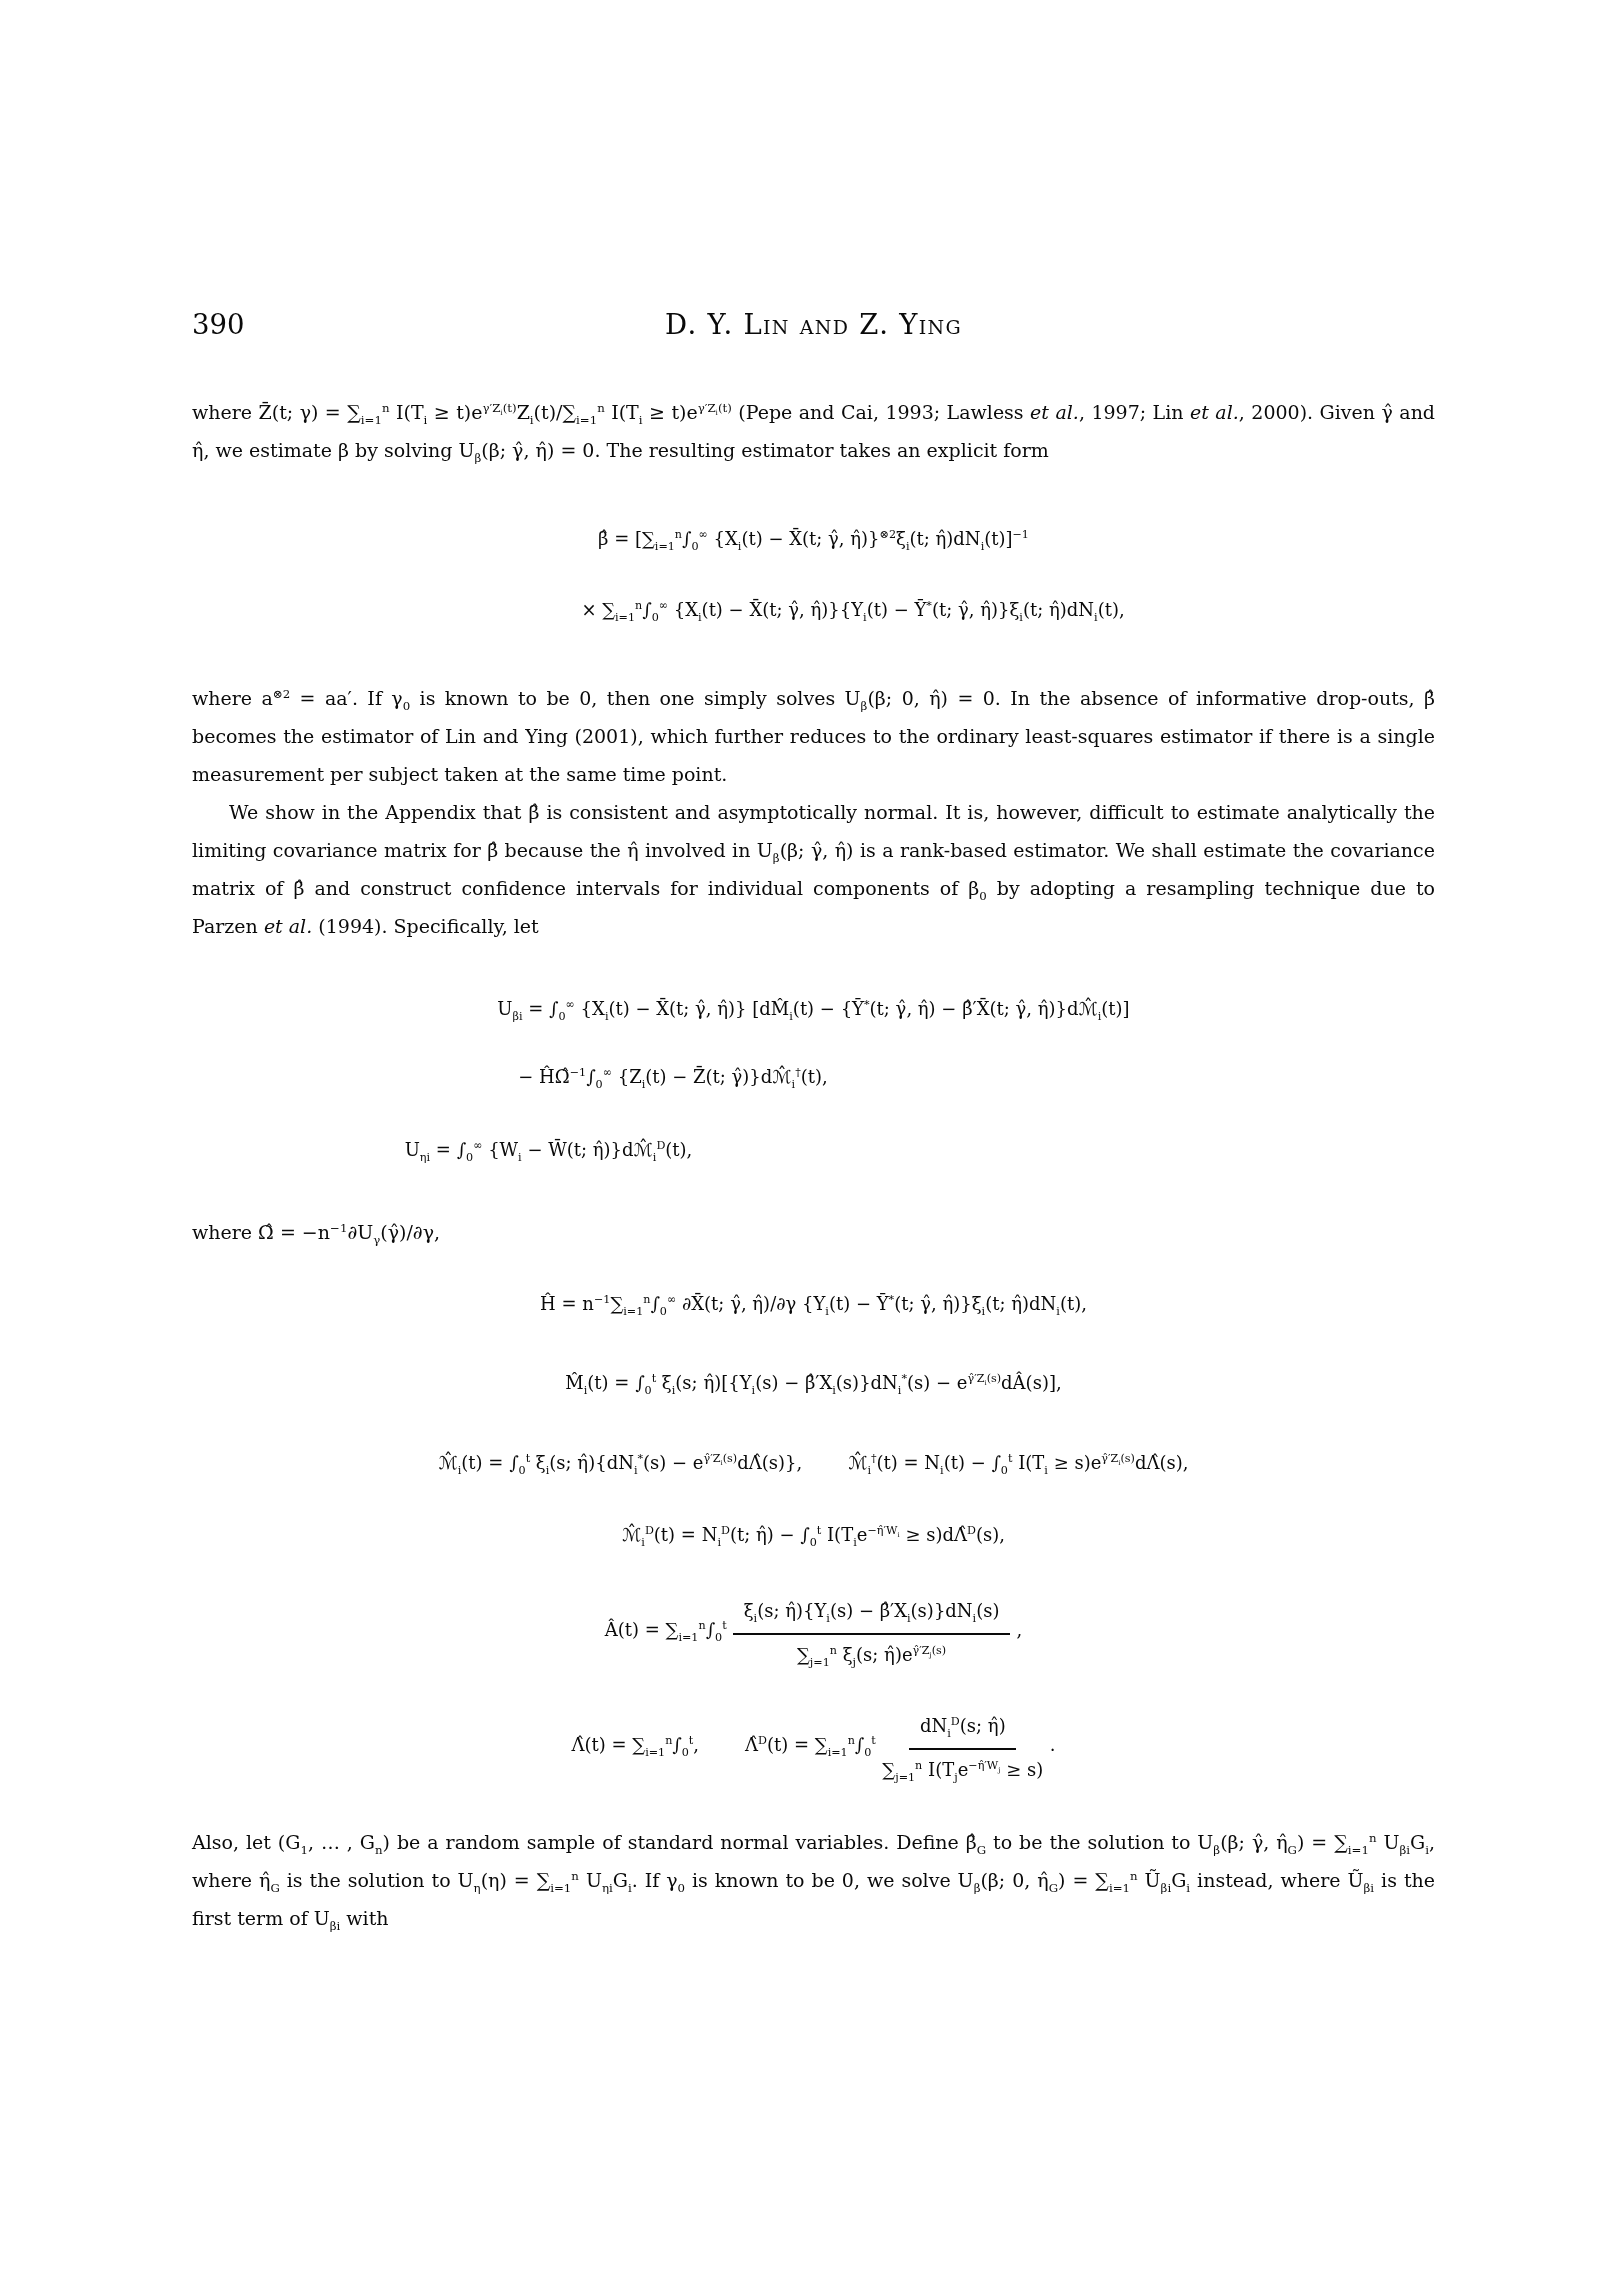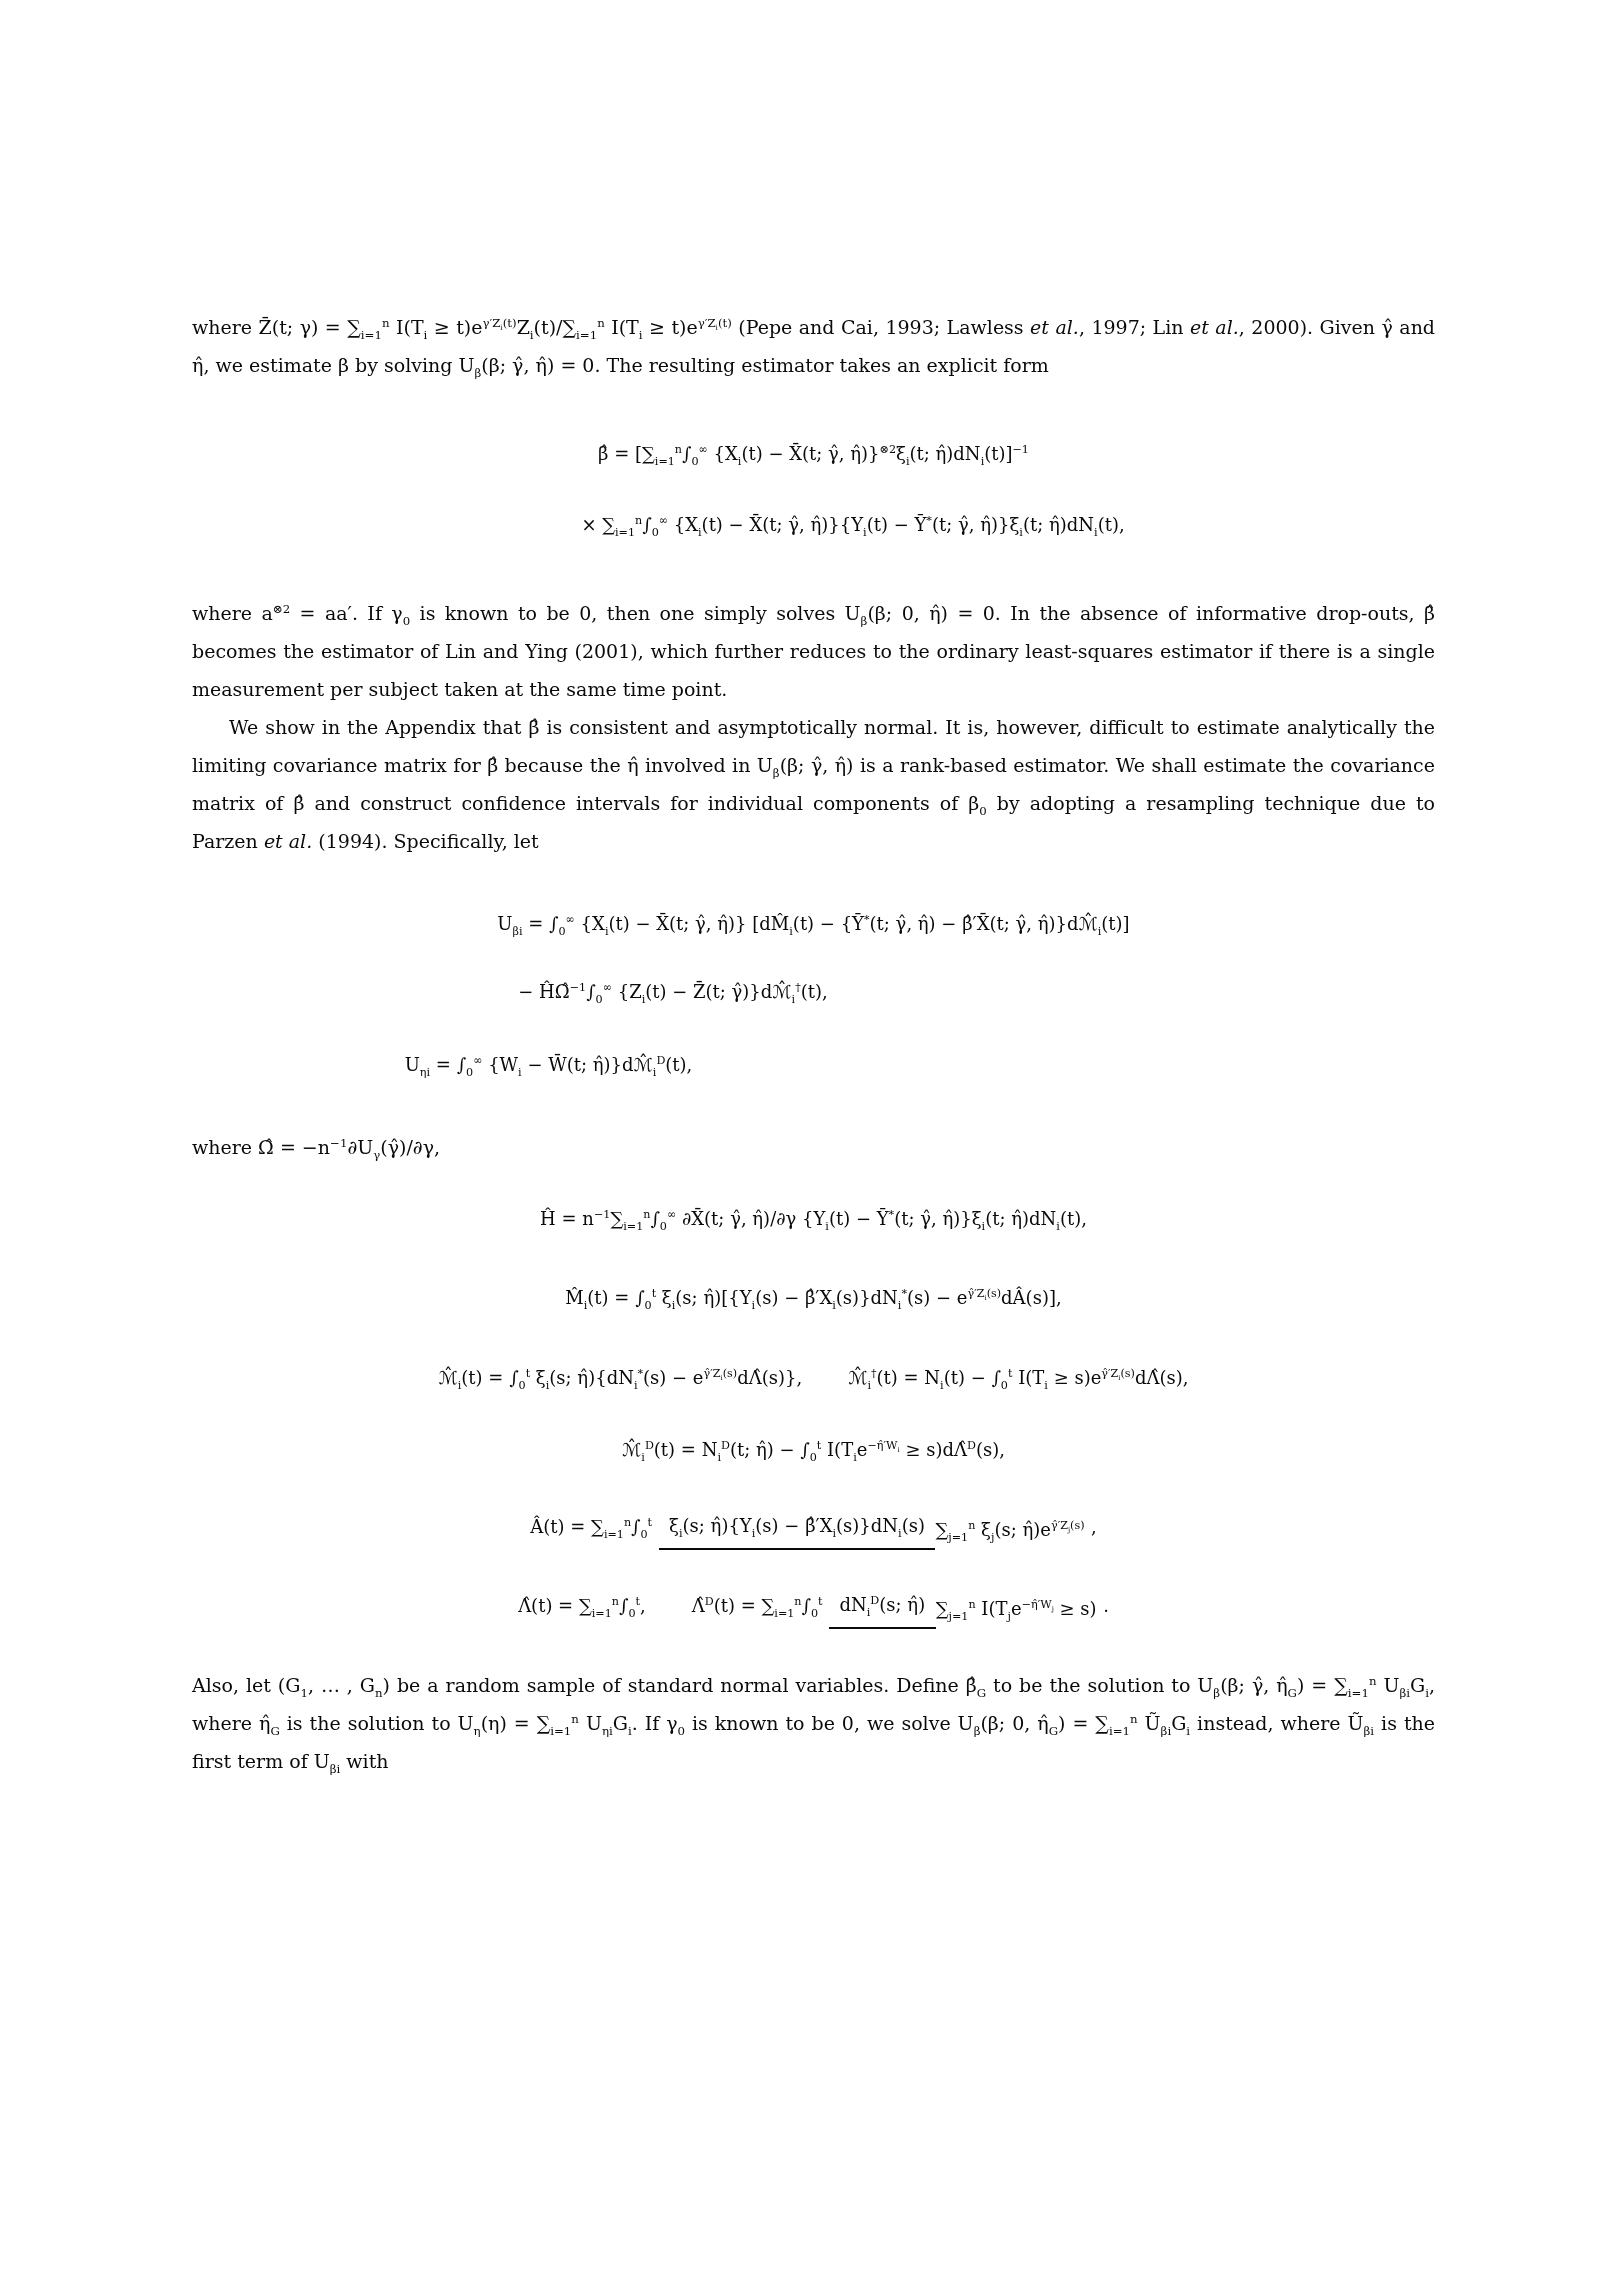--- a/index.html
+++ b/index.html
@@ -55,34 +55,39 @@
   .where-line { margin-top: 23.6px; }
   .eq-h { margin: 34px 0 0 0; }
   .eq-m { margin: 41px 0 0 0; }
   .eq-mcal { margin: 42px 0 0 0; }
   .eq-md { margin: 34px 0 0 0; }
   .eq-a { margin: 37px 0 0 0; }
   .eq-lambda { margin: 35px 0 16px 0; }
   .p-last { margin-top: 37px; }
   .frac {
     display: inline-flex;
+    flex-direction: column;
     align-items: center;
     vertical-align: middle;
     margin: 0 6.5px;
     line-height: 33px;
   }
   .frac .num { border-bottom: 2.6px solid #0a0a0a; padding: 2.6px 10.5px 6.5px 10.5px; }
   .frac .den { padding-top: 3px; }
   .eq-gap { display: inline-block; width: 46px; }
 </style>
 </head>
 <body>
 
 <div class="page">
 
+  <div class="page-header">
+    <span class="page-number">390</span>
+    <span class="running-title">D. Y. Lin and Z. Ying</span>
+  </div>
 
   <p class="para">where Z̄(t; γ) = ∑<sub>i=1</sub><sup>n</sup> I(T<sub>i</sub> ≥ t)e<sup>γ′Z<sub>i</sub>(t)</sup>Z<sub>i</sub>(t)/∑<sub>i=1</sub><sup>n</sup> I(T<sub>i</sub> ≥ t)e<sup>γ′Z<sub>i</sub>(t)</sup> (Pepe and Cai, 1993; Lawless <em>et al.</em>, 1997; Lin <em>et al.</em>, 2000). Given γ̂ and η̂, we estimate β by solving U<sub>β</sub>(β; γ̂, η̂) = 0. The resulting estimator takes an explicit form</p>
 
   <div class="eq eq-beta">
     <span class="eq-line eq-line1">β̂ = [∑<sub>i=1</sub><sup>n</sup>∫<sub>0</sub><sup>∞</sup> {X<sub>i</sub>(t) − X̄(t; γ̂, η̂)}<sup>⊗2</sup>ξ<sub>i</sub>(t; η̂)dN<sub>i</sub>(t)]<sup>−1</sup></span>
     <span class="eq-line eq-line2">× ∑<sub>i=1</sub><sup>n</sup>∫<sub>0</sub><sup>∞</sup> {X<sub>i</sub>(t) − X̄(t; γ̂, η̂)}{Y<sub>i</sub>(t) − Ȳ<sup>*</sup>(t; γ̂, η̂)}ξ<sub>i</sub>(t; η̂)dN<sub>i</sub>(t),</span>
   </div>
 
   <p class="para">where a<sup>⊗2</sup> = aa′. If γ<sub>0</sub> is known to be 0, then one simply solves U<sub>β</sub>(β; 0, η̂) = 0. In the absence of informative drop-outs, β̂ becomes the estimator of Lin and Ying (2001), which further reduces to the ordinary least-squares estimator if there is a single measurement per subject taken at the same time point.</p>
 

